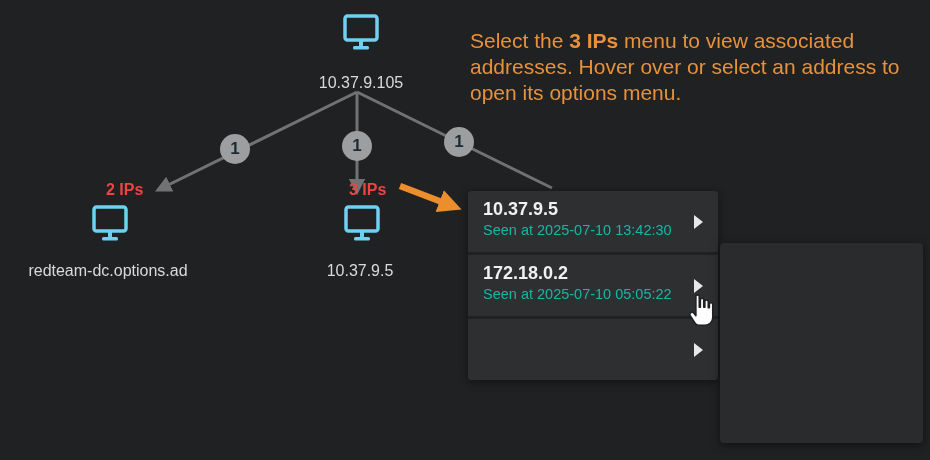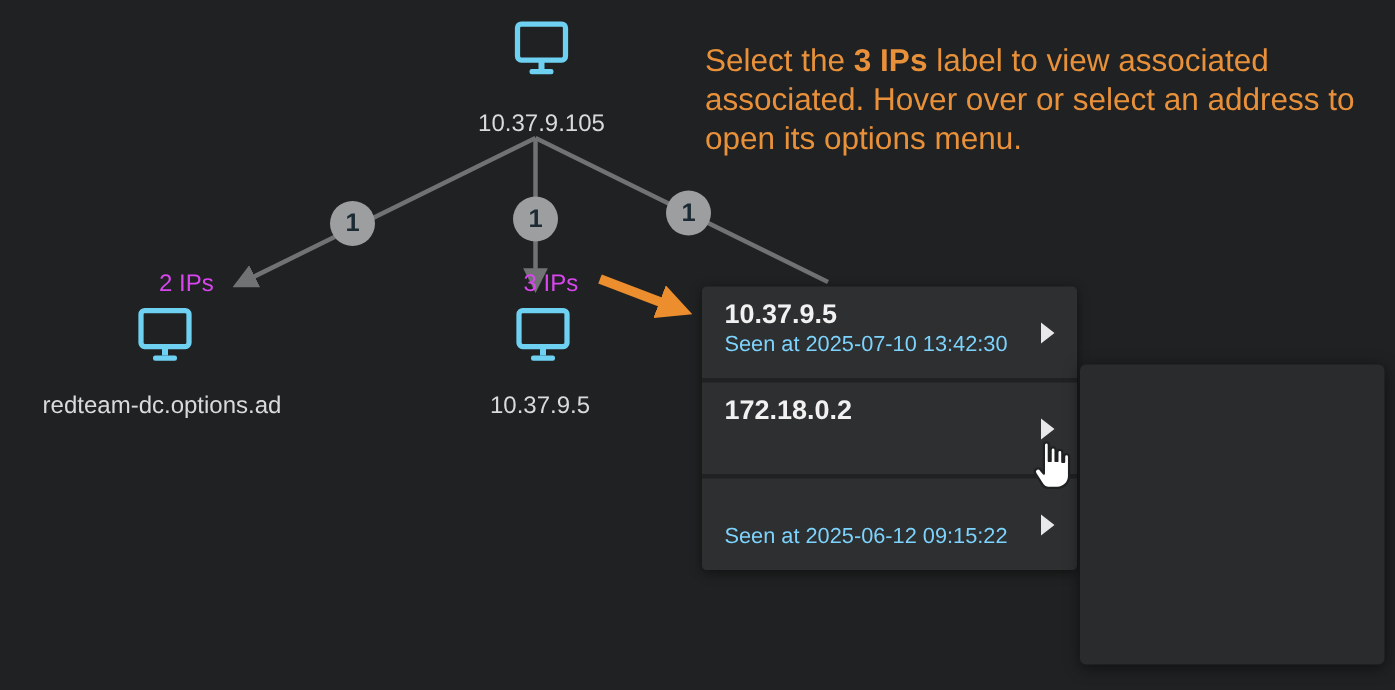--- a/index.html
+++ b/index.html
@@ -16,40 +16,40 @@
     position:absolute;z-index:2;width:30px;height:30px;border-radius:50%;
     background:#9c9e9f;color:#1c2b33;font-weight:bold;font-size:17px;
     display:flex;align-items:center;justify-content:center;
   }
   .node-icon{position:absolute;z-index:2;}
   .node-label{
     position:absolute;z-index:2;color:#d9dadb;font-size:16px;white-space:nowrap;
     transform:translateX(-50%);
   }
   .ip-count{
-    position:absolute;z-index:3;color:#d946ef;font-weight:normal;font-size:16px;white-space:nowrap;
+    position:absolute;z-index:3;color:#ef4444;font-weight:bold;font-size:16px;white-space:nowrap;
     cursor:pointer;
   }
   .instruction{
     position:absolute;left:470px;top:28px;width:450px;z-index:2;
     color:#e8913a;font-size:21px;line-height:26px;
   }
   .instruction b{font-weight:bold;}
 
   .popup{
     position:absolute;left:468px;top:191px;width:250px;z-index:3;
     background:#2d2f31;border-radius:3px;box-shadow:0 2px 8px rgba(0,0,0,.45);
     display:flex;flex-direction:column;
   }
   .popup-row{position:relative;height:61px;}
   .popup-row .ip{
     position:absolute;left:15px;top:8px;font-size:18px;font-weight:bold;color:#f1f1f1;white-space:nowrap;
   }
   .popup-row .seen{
-    position:absolute;left:15px;top:31px;font-size:14.5px;color:#7dd3fc;white-space:nowrap;
+    position:absolute;left:15px;top:31px;font-size:14.5px;color:#14b8a6;white-space:nowrap;
   }
   .popup-row .chevron{
     position:absolute;right:15px;top:50%;margin-top:-7px;width:0;height:0;
     border-left:9px solid #e8e8e8;border-top:7px solid transparent;border-bottom:7px solid transparent;
   }
   .popup-divider{height:3px;background:#1f2122;}
 
   .submenu{
     position:absolute;left:720px;top:243px;width:203px;height:200px;z-index:4;
     background:#292b2d;border-radius:4px;box-shadow:0 2px 10px rgba(0,0,0,.5);
@@ -105,36 +105,36 @@
   <div class="ip-count" style="left:349px;top:181px;">3 IPs</div>
   <div class="node-icon" style="left:342px;top:203px;">
     <svg width="40" height="42" viewBox="0 0 40 42">
       <rect x="4" y="4" width="32" height="24" rx="2.5" fill="none" stroke="#6fd1f2" stroke-width="3.5"></rect>
       <rect x="18" y="28" width="4" height="6" fill="#6fd1f2"></rect>
       <rect x="12" y="34" width="16" height="3.5" rx="1.5" fill="#6fd1f2"></rect>
     </svg>
   </div>
   <div class="node-label" style="left:360px;top:262px;">10.37.9.5</div>
 
-  <div class="instruction"><span>Select the </span><b>3 IPs</b><span> label to view associated associated. Hover over or select an address to open its options menu.</span></div>
+  <div class="instruction"><span>Select the </span><b>3 IPs</b><span> menu to view associated addresses. Hover over or select an address to open its options menu.</span></div>
 
   <div class="popup">
     <div class="popup-row">
       <div class="ip">10.37.9.5</div>
       <div class="seen">Seen at 2025-07-10 13:42:30</div>
       <span class="chevron"></span>
     </div>
     <div class="popup-divider"></div>
     <div class="popup-row">
       <div class="ip">172.18.0.2</div>
+      <div class="seen">Seen at 2025-07-10 05:05:22</div>
       <span class="chevron"></span>
     </div>
     <div class="popup-divider"></div>
     <div class="popup-row">
-      <div class="seen">Seen at 2025-06-12 09:15:22</div>
       <span class="chevron"></span>
     </div>
   </div>
 
   <div class="submenu">
     
     
     
   </div>
 

